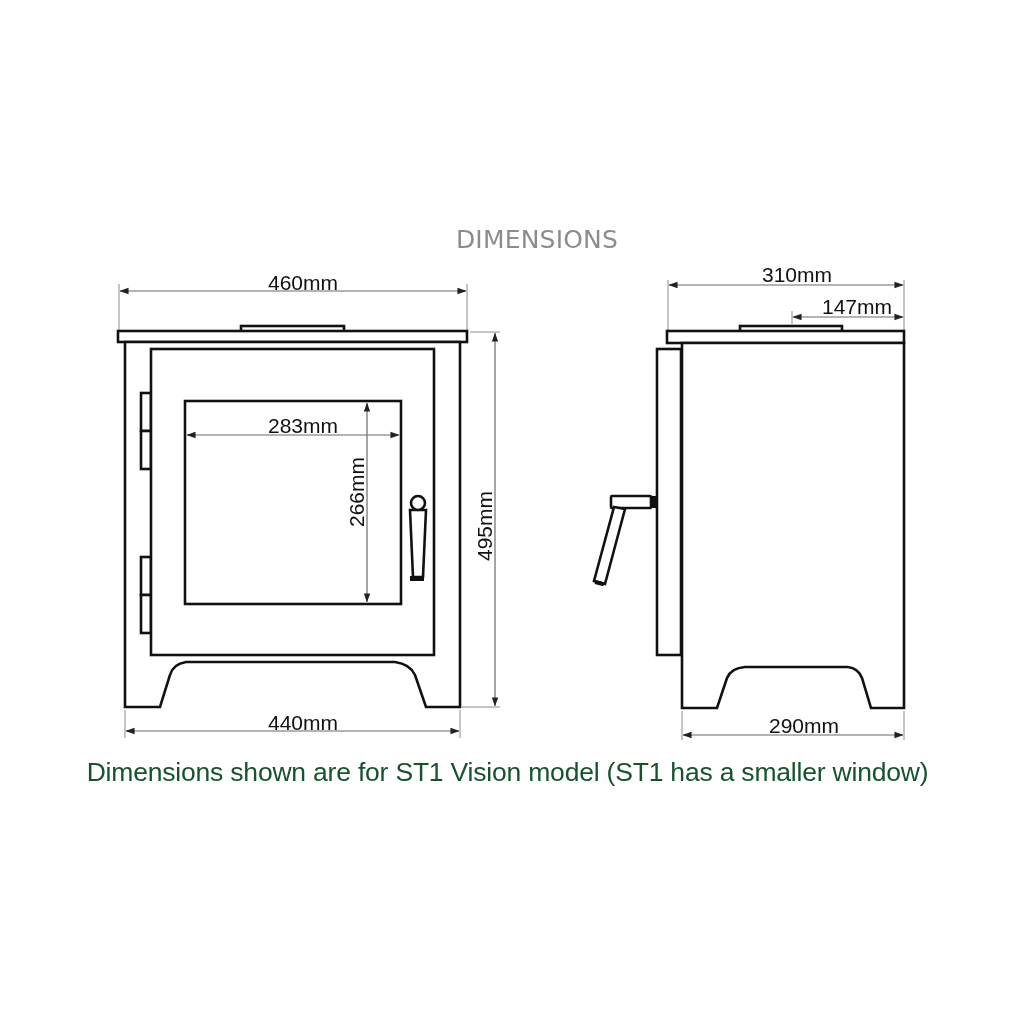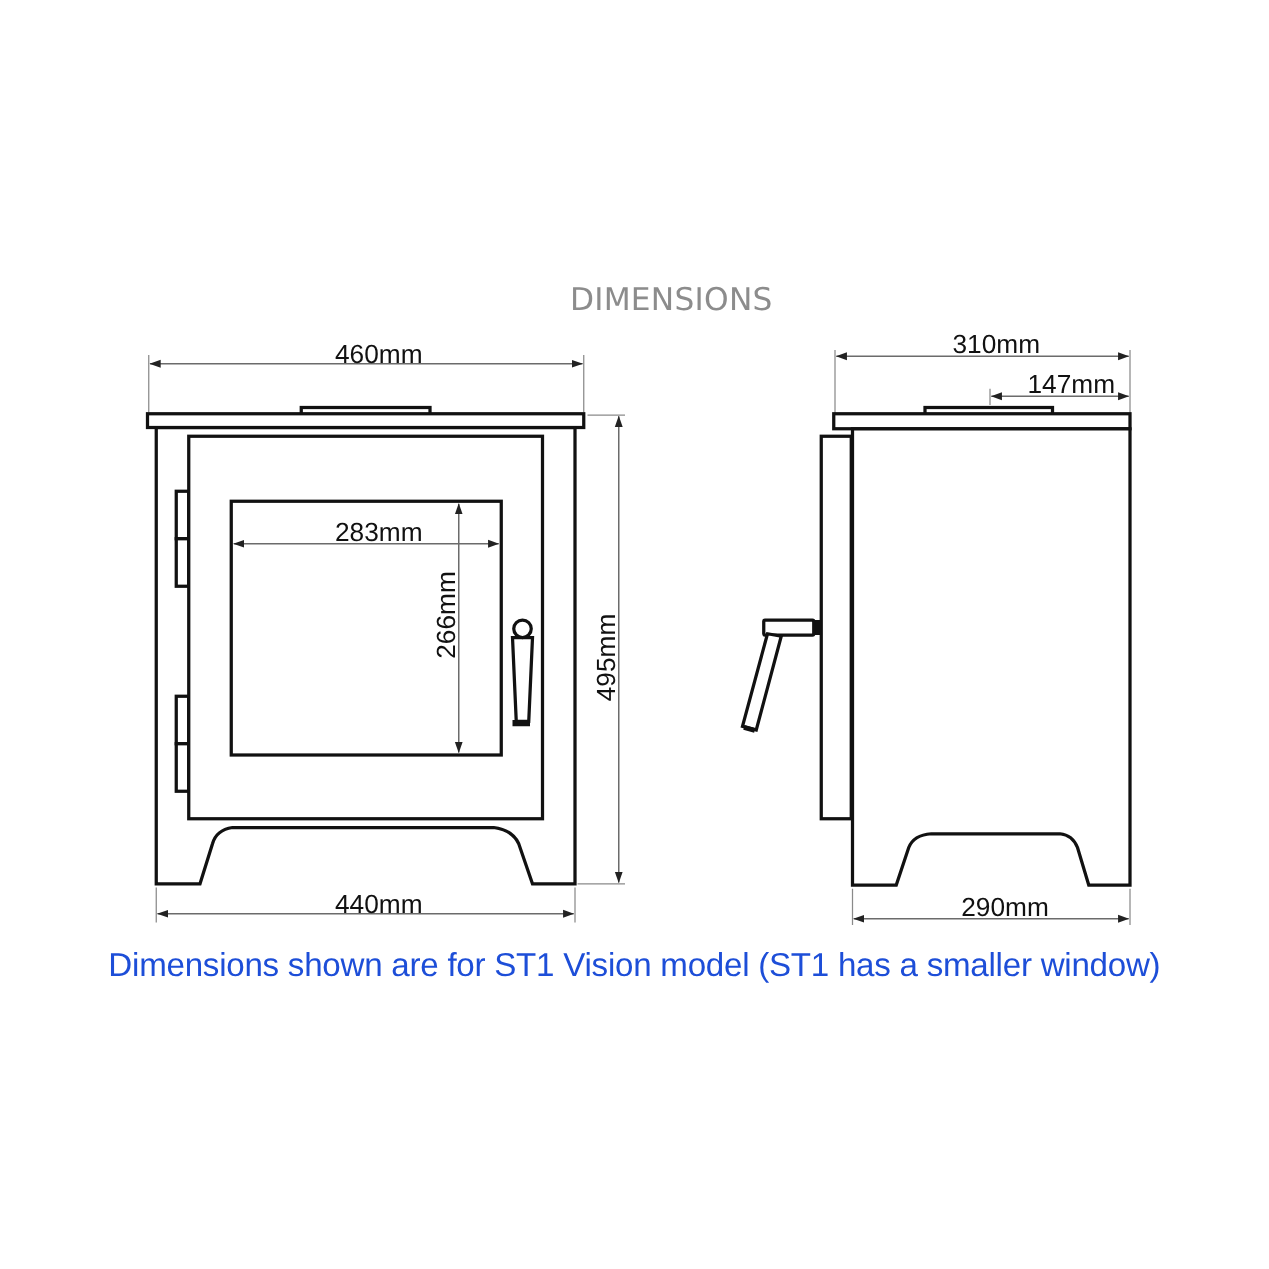--- a/index.html
+++ b/index.html
@@ -5,21 +5,21 @@
   html, body { margin: 0; padding: 0; background: #ffffff; }
   body { width: 1015px; height: 1015px; position: relative; overflow: hidden; }
   #diagram { position: absolute; left: 0; top: 0; width: 1015px; height: 1015px; }
   .ln { stroke: #111111; stroke-width: 2.6; fill: #ffffff; stroke-linejoin: miter; }
   .dim { stroke: #6b6b6b; stroke-width: 1.2; fill: none; }
   .ext { stroke: #8a8a8a; stroke-width: 1; fill: none; }
   .dimtext { font-family: "Liberation Sans", sans-serif; font-size: 21px; fill: #111111; }
   .title { font-family: "DejaVu Sans", sans-serif; font-size: 25px; fill: #8c8c8c; letter-spacing: 0.2px; }
   .caption {
     position: absolute; left: 0; top: 757px; width: 1015px; text-align: center;
-    font-family: "Liberation Sans", sans-serif; font-size: 26.5px; color: #1d4ed8;
+    font-family: "Liberation Sans", sans-serif; font-size: 26.5px; color: #14532d;
     white-space: nowrap; letter-spacing: -0.2px;
   }
 </style>
 </head>
 <body>
 
 <svg id="diagram" viewBox="0 0 1015 1015" xmlns="http://www.w3.org/2000/svg">
   <defs>
     <marker id="arr" viewBox="0 0 10 10" refX="9.5" refY="5" markerWidth="9" markerHeight="9" orient="auto-start-reverse" markerUnits="userSpaceOnUse">
       <path d="M0,1.5 L10,5 L0,8.5 Z" fill="#222222"></path>

